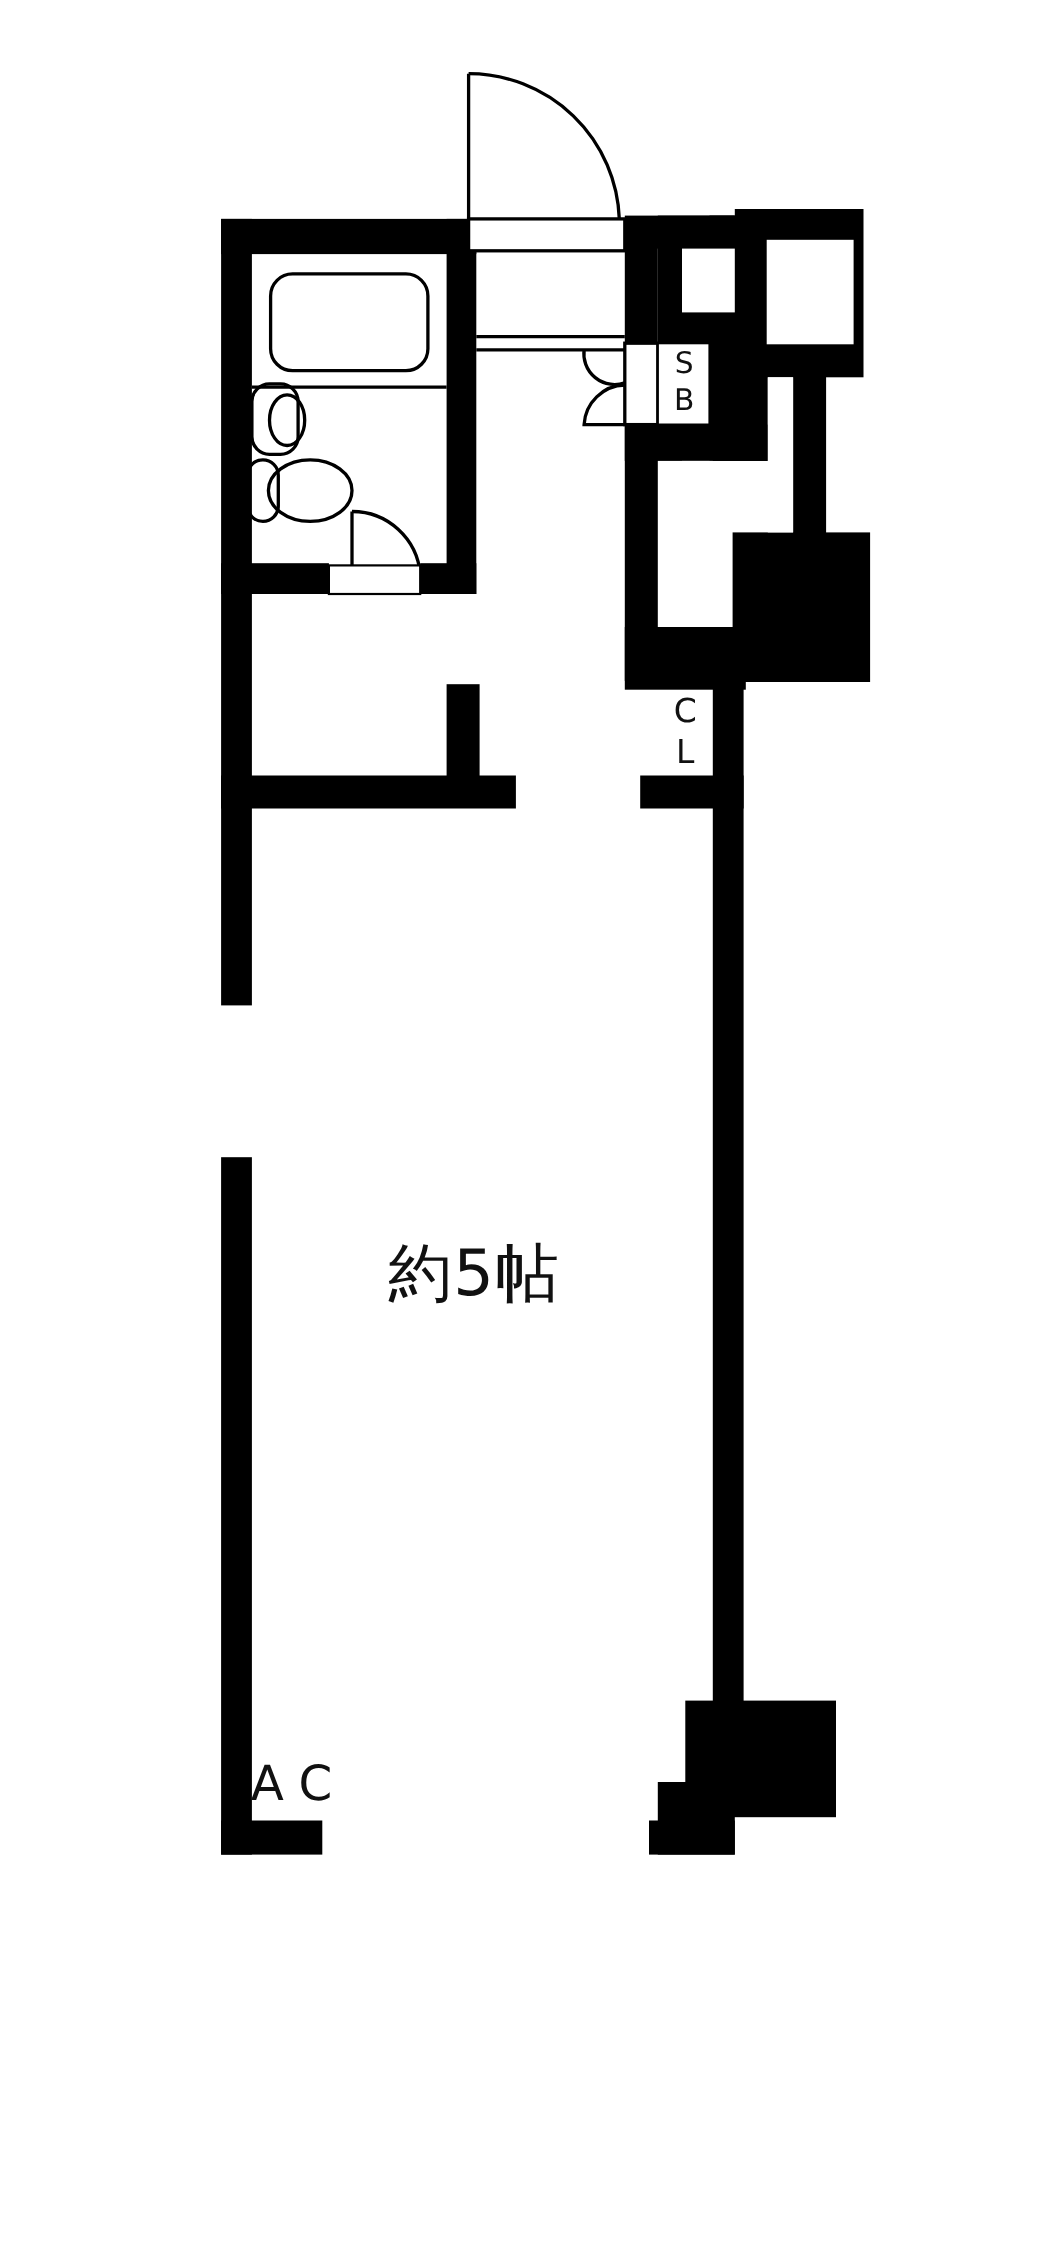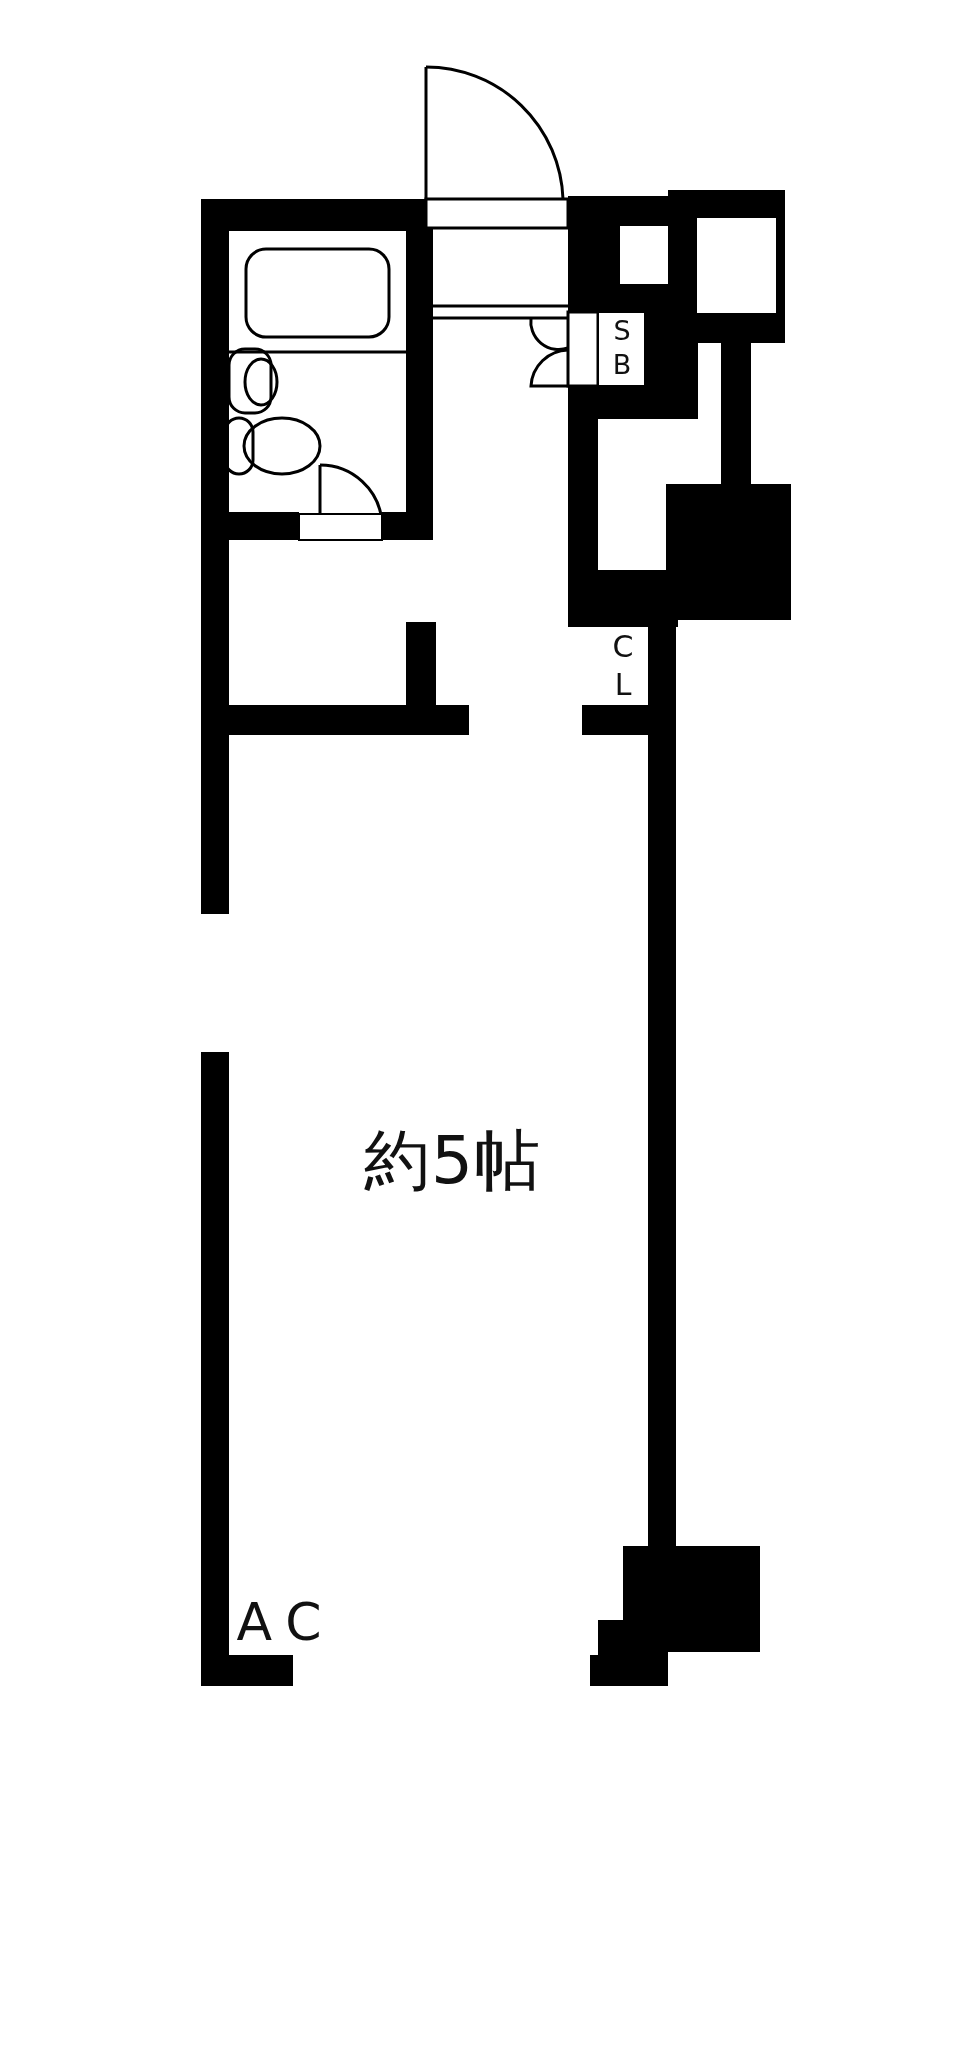--- a/index.html
+++ b/index.html
@@ -1,22 +1,22 @@
 <!DOCTYPE html>
 <html><head>
 <meta charset="utf-8">
 <style>
   html,body{margin:0;padding:0;background:#ffffff;}
   body{width:960px;height:2061px;position:relative;overflow:hidden;font-family:"DejaVu Sans",sans-serif;}
   .plan{position:absolute;left:0;top:0;width:960px;height:2061px;}
   .lbl{position:absolute;color:#111;font-family:"DejaVu Sans",sans-serif;line-height:1;}
-  .room-label{left:364px;top:1128px;font-size:66px;letter-spacing:1px;}
+  .room-label{left:353px;top:1128px;font-size:58px;letter-spacing:1px;}
   .sb-label{left:600px;top:314px;width:44px;font-size:27px;text-align:center;line-height:34px;}
   .cl-label{left:600px;top:628px;width:46px;font-size:30px;text-align:center;line-height:38px;}
-  .ac-label{left:211px;top:1590px;width:150px;font-size:52px;text-align:center;letter-spacing:14px;line-height:64px;}
+  .ac-label{left:228px;top:1590px;width:150px;font-size:44px;text-align:left;letter-spacing:14px;line-height:64px;}
 </style>
 </head>
 <body>
 
 
 
 <svg class="plan" viewBox="0 0 960 2061" xmlns="http://www.w3.org/2000/svg">
 
   <g fill="#000">
 

